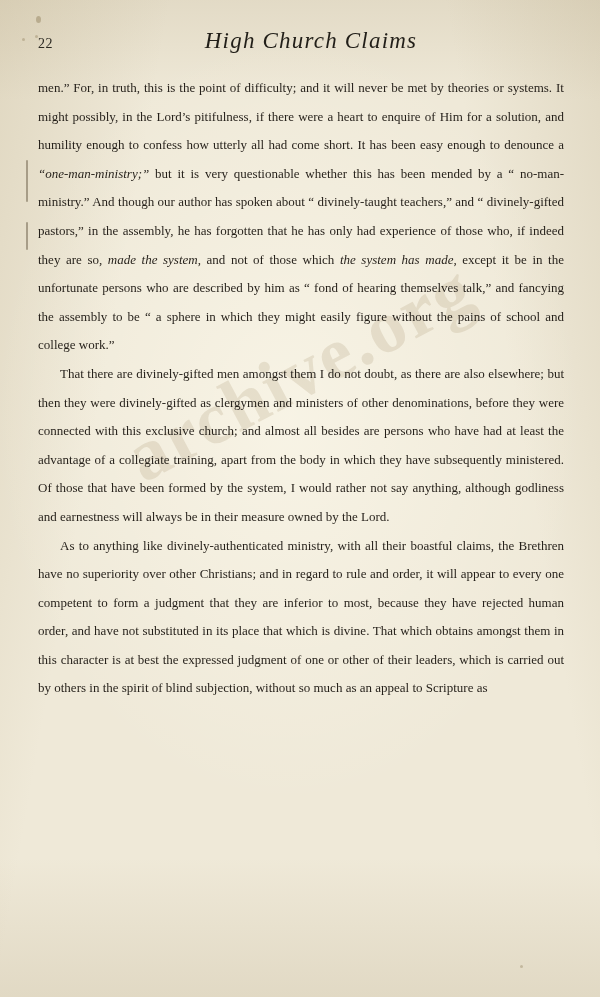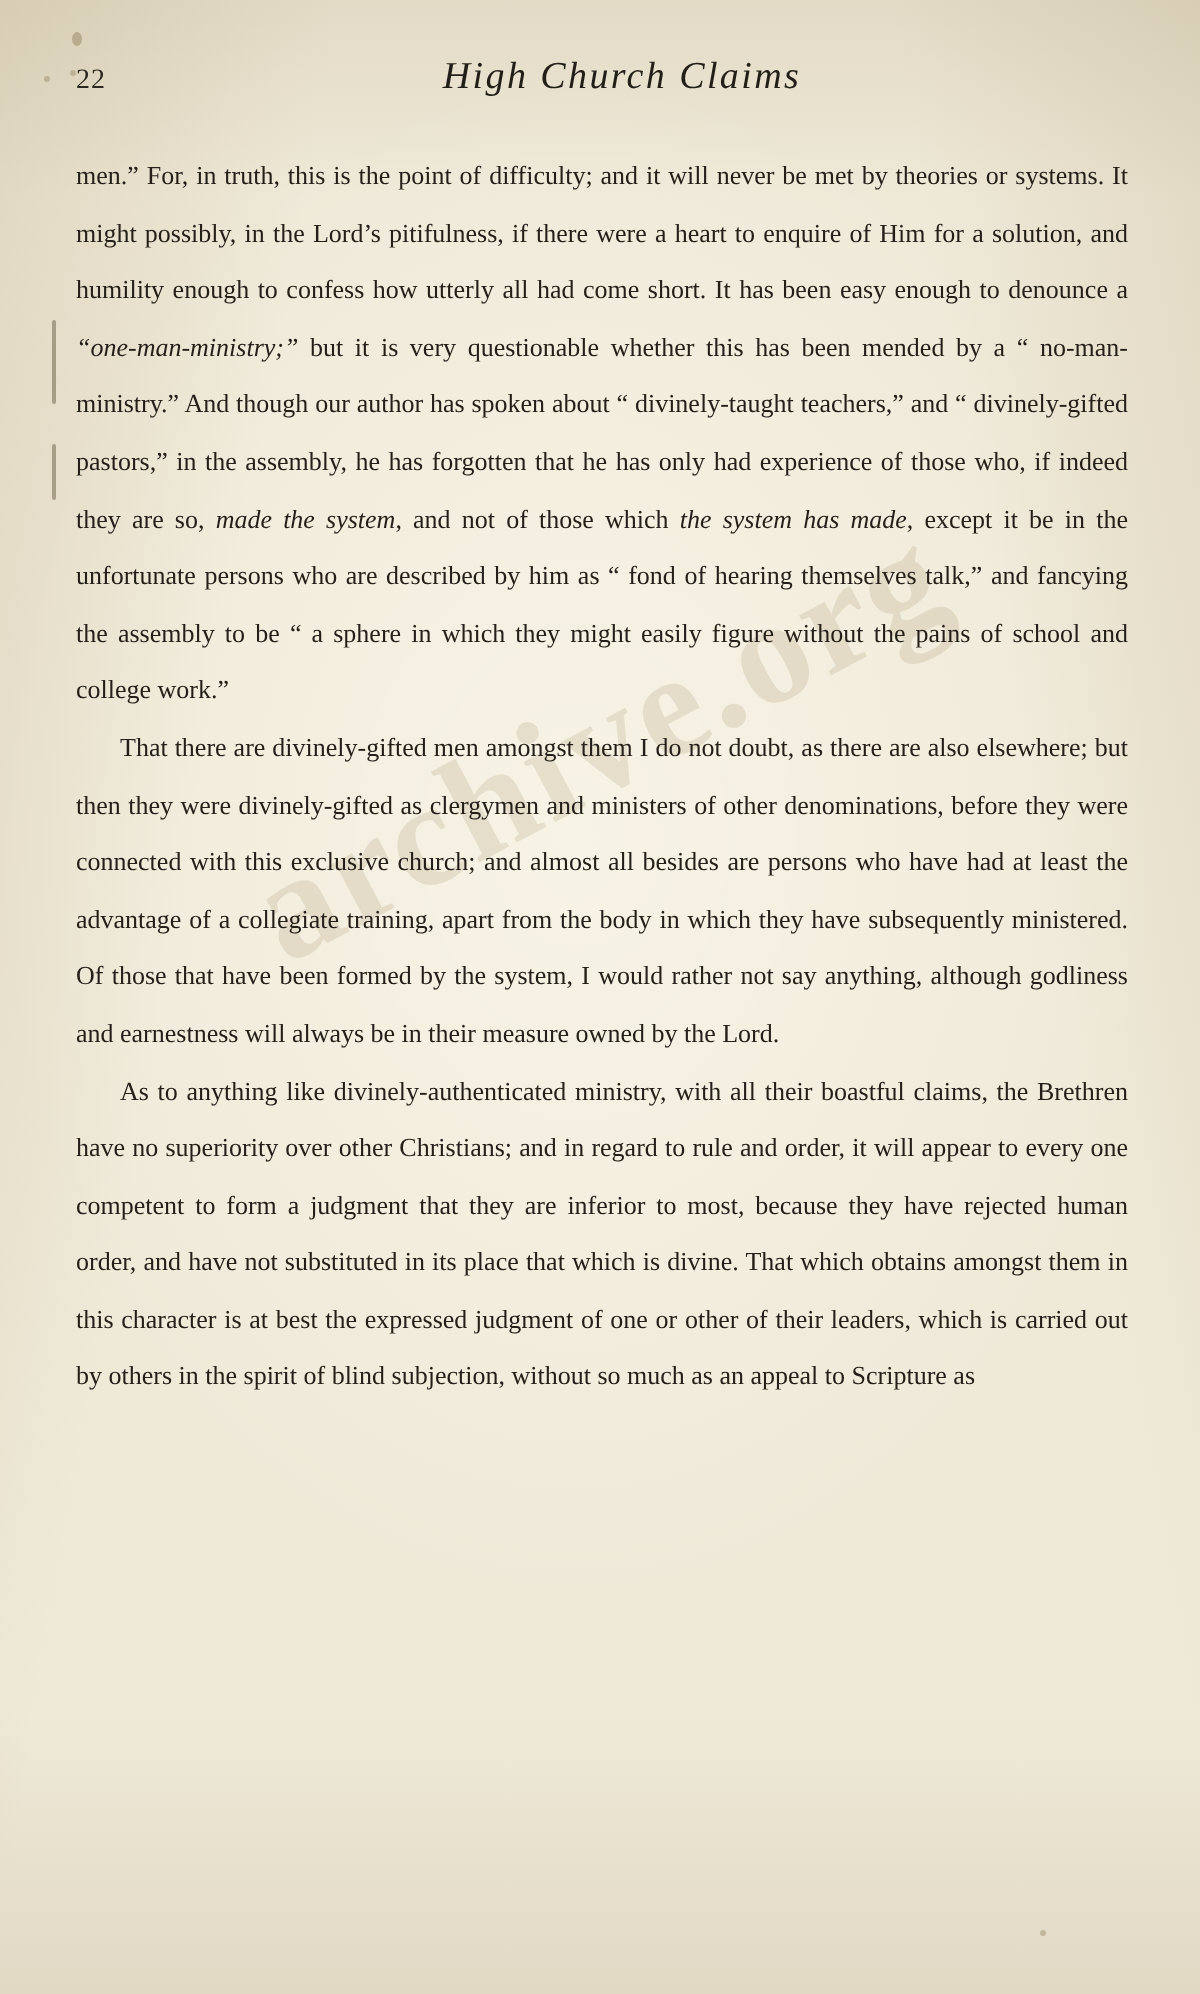--- a/index.html
+++ b/index.html
@@ -74,21 +74,21 @@
   .folio {
     font-size: 14px;
     letter-spacing: 0.5px;
     color: #2b2922;
     width: 60px;
   }
   .head-title {
     flex: 1;
     text-align: center;
     font-style: italic;
-    font-size: 19px;
+    font-size: 23px;
     letter-spacing: 1.2px;
     color: #221f19;
     padding-right: 40px;
   }
 
   .body-text {
     margin-top: 12px;
     font-size: 13px;
     line-height: 28.6px;
     text-align: justify;

